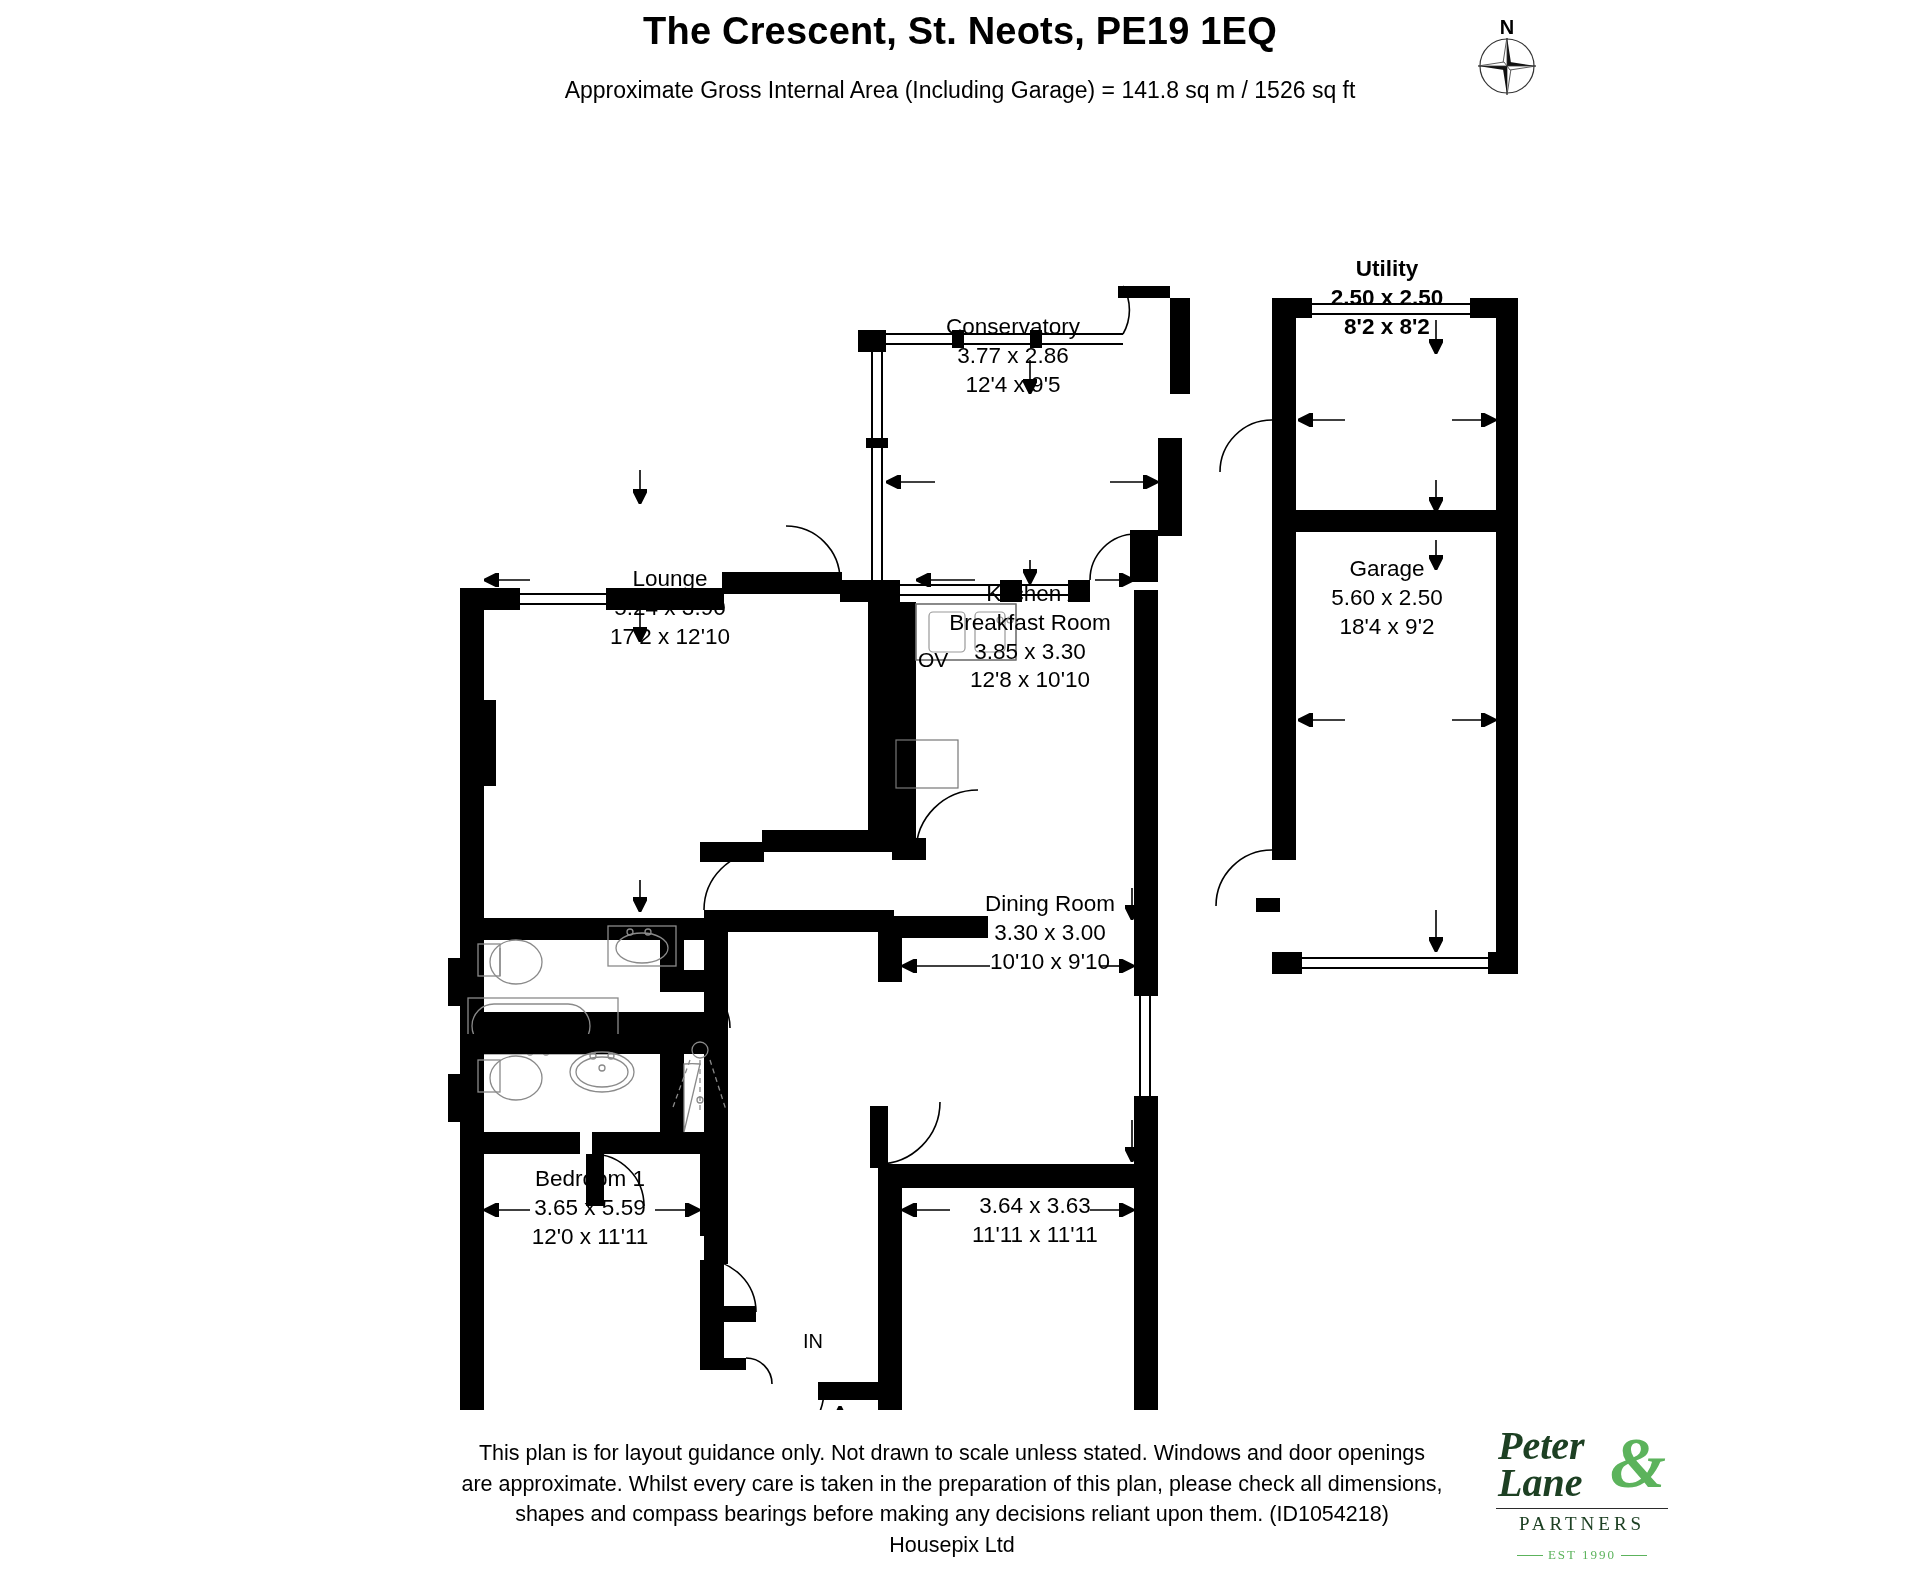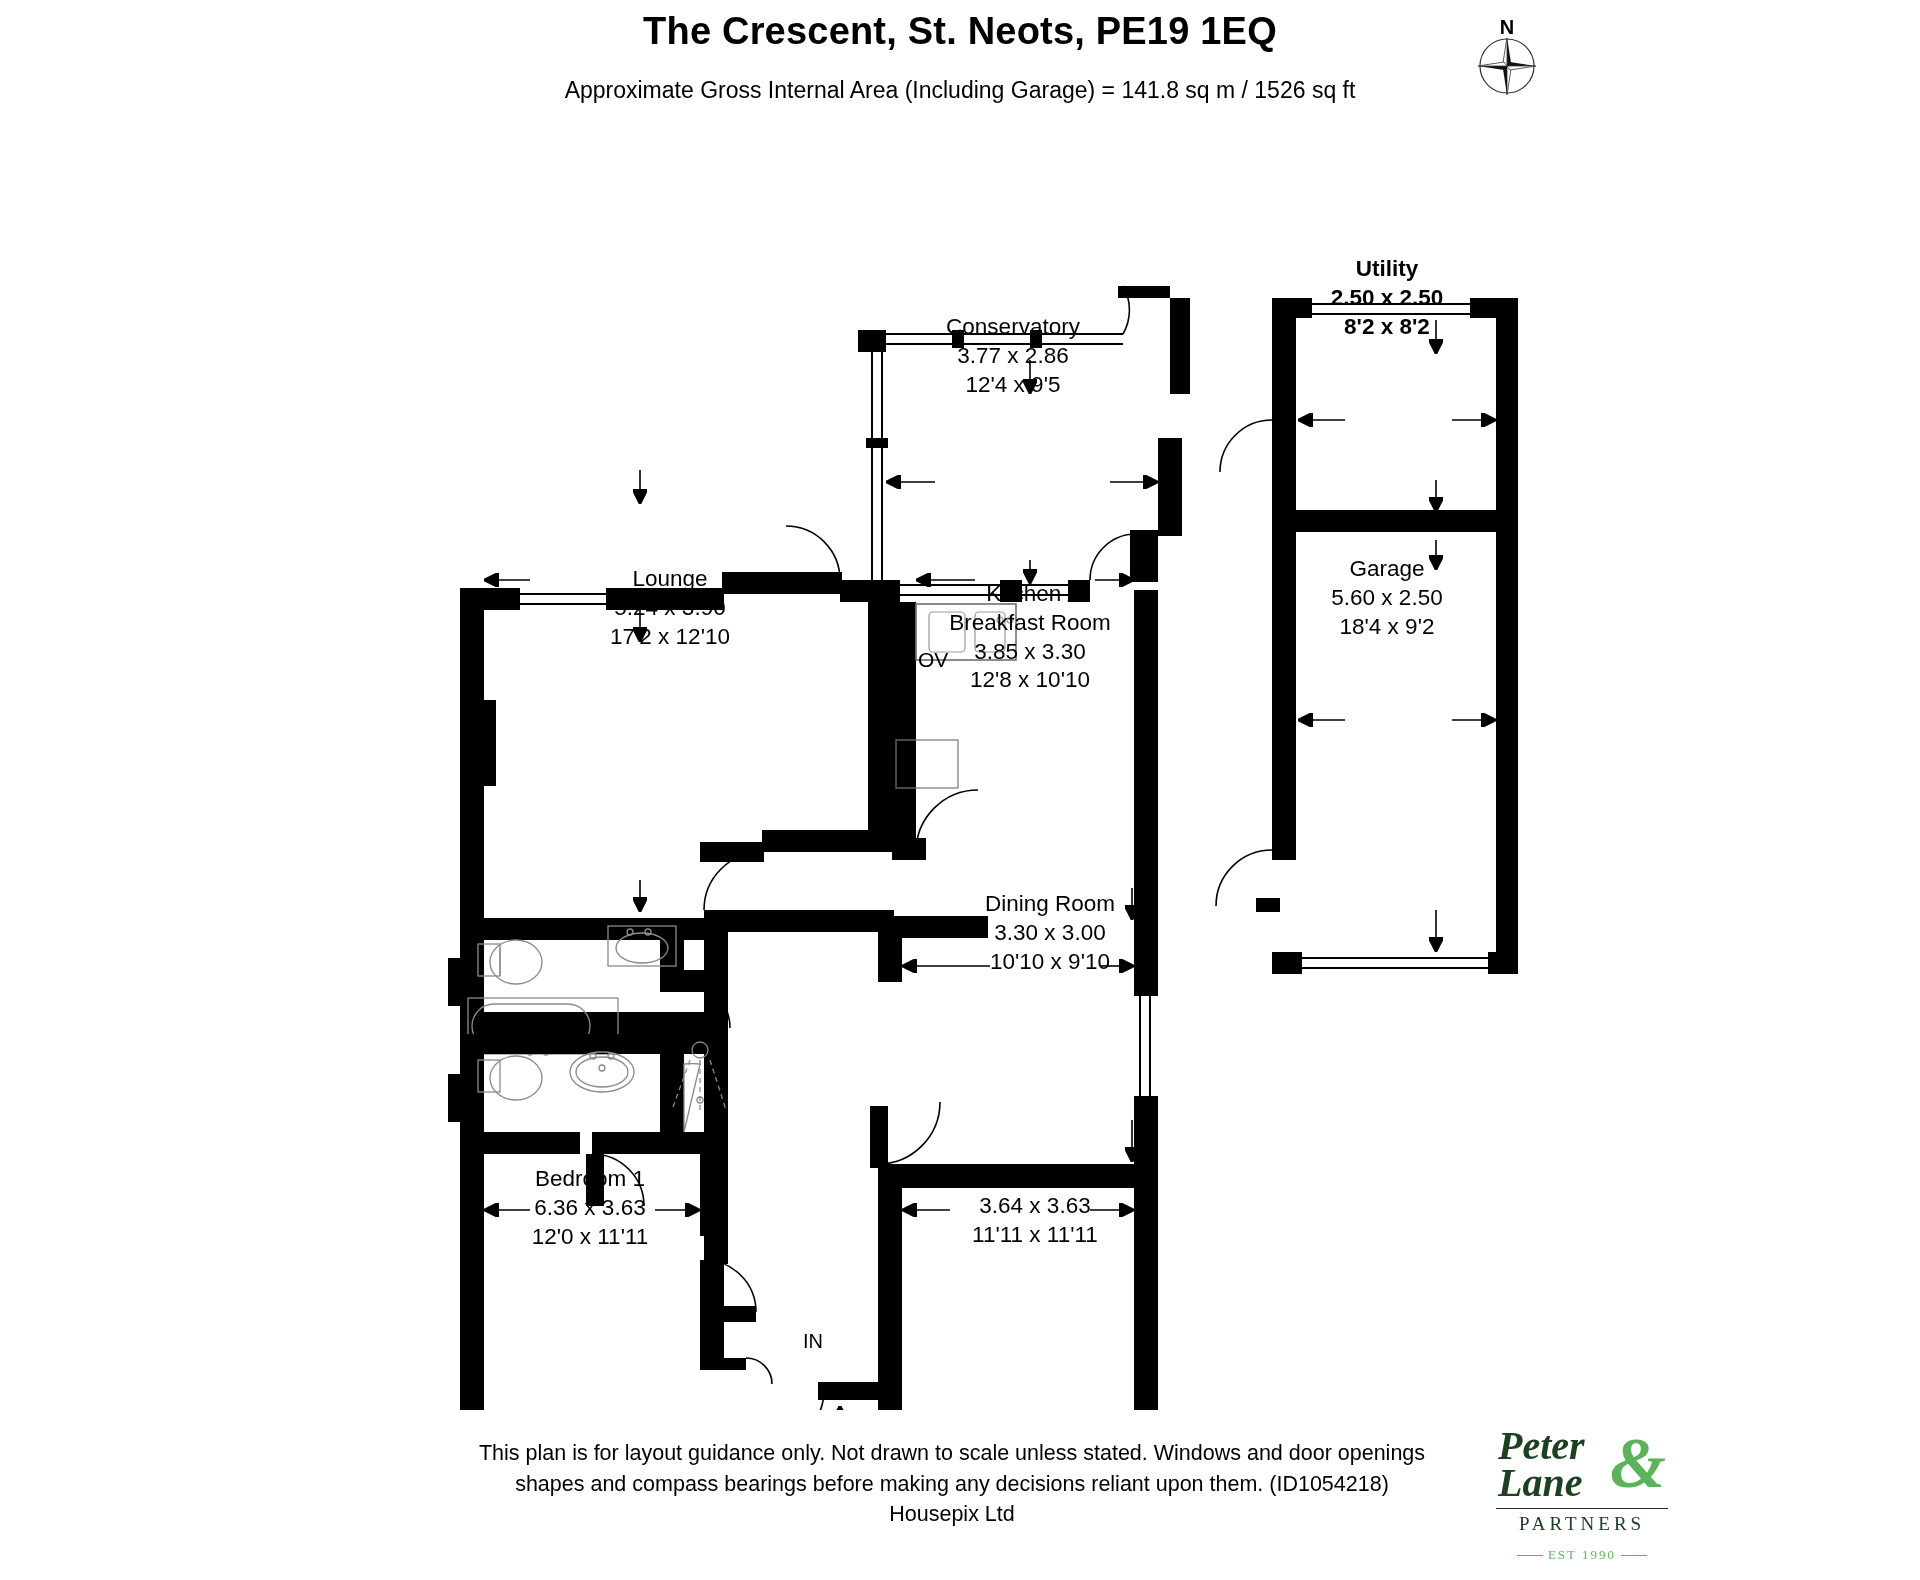--- a/index.html
+++ b/index.html
@@ -383,35 +383,36 @@
 <div class="ov-label" style="left:918px;top:648px;">OV</div>
 
 <div class="room-label" style="left:930px;top:890px;width:240px;">
   <span class="rname">Dining Room</span>
   <span class="rdim">3.30 x 3.00</span>
   <span class="rdim">10'10 x 9'10</span>
 </div>
 
 <div class="room-label" style="left:470px;top:1165px;width:240px;">
   <span class="rname">Bedroom 1</span>
-  <span class="rdim">6.36 x 3.63</span>
+  <span class="rdim">3.65 x 5.59</span>
   <span class="rdim">12'0 x 11'11</span>
 </div>
 
 <div class="room-label" style="left:910px;top:1163px;width:250px;">
   <span class="rname">Bedroom 2</span>
   <span class="rdim">3.64 x 3.63</span>
   <span class="rdim">11'11 x 11'11</span>
 </div>
 
 <div class="in-label" style="left:803px;top:1330px;">IN</div>
 
 <div id="footer">
   <div id="disclaimer">
     <div>This plan is for layout guidance only. Not drawn to scale unless stated. Windows and door openings</div>
+    <div>are approximate. Whilst every care is taken in the preparation of this plan, please check all dimensions,</div>
     <div>shapes and compass bearings before making any decisions reliant upon them. (ID1054218)</div>
     <div>Housepix Ltd</div>
   </div>
 
   <div id="logo">
     <div class="logo-main">
       <span class="logo-amp">&amp;</span>
       <span class="logo-l1">Peter</span>
       <span class="logo-l2">Lane</span>
     </div>

